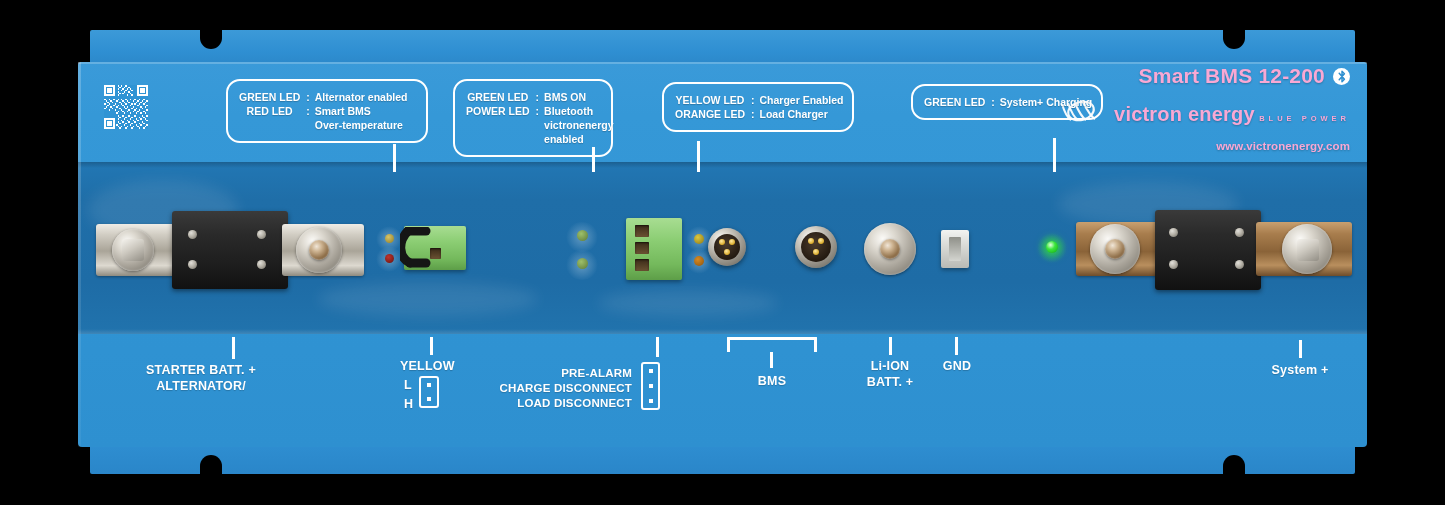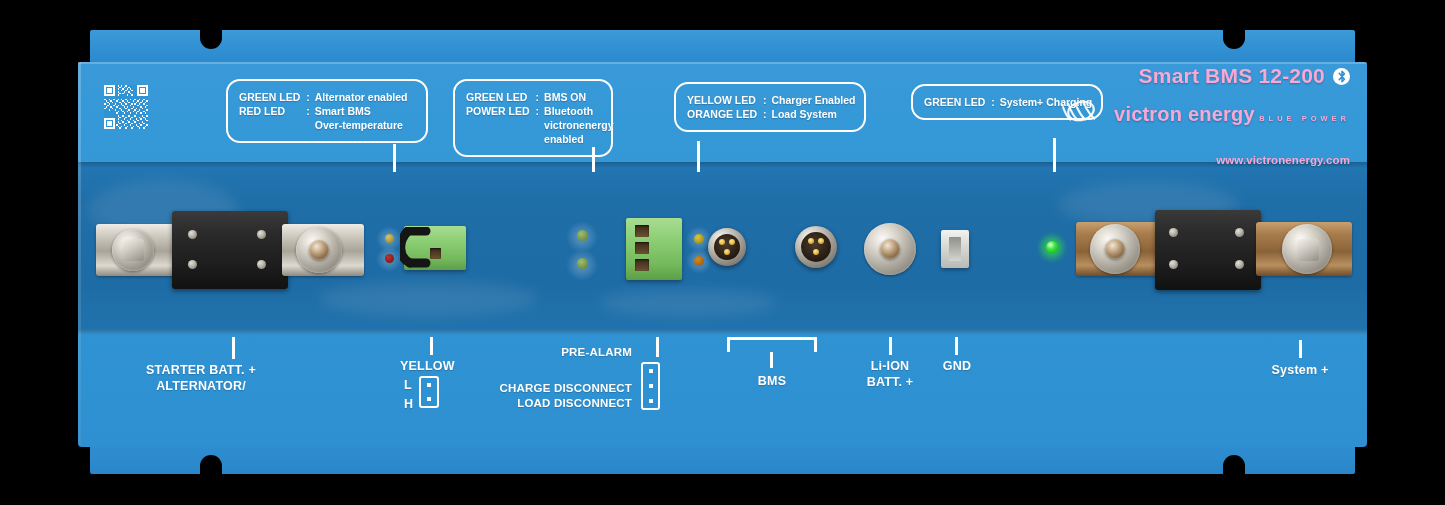--- a/index.html
+++ b/index.html
@@ -79,32 +79,32 @@
     display: flex; align-items: center; justify-content: flex-end; gap: 8px;
   }
   .bt-badge {
     display:inline-flex; align-items:center; justify-content:center;
     width: 17px; height: 17px; border-radius: 50%; background:#fff; color:#2e8fd0;
     font-size: 12px; font-weight: bold; line-height: 1;
   }
   .vic-row { display:flex; align-items:center; justify-content:flex-end; gap:9px; margin-top: 10px; }
   .vic-name { font-size: 20px; font-weight: bold; letter-spacing:.2px; }
   .vic-sub { font-size: 7.5px; letter-spacing: 4px; font-weight: bold; margin-top: 3px; text-align:right; }
-  .url { font-size: 11.5px; font-weight: bold; margin-top: 24px; letter-spacing:.1px; }
+  .url { font-size: 11.5px; font-weight: bold; margin-top: 10px; letter-spacing:.1px; }
 
   
   .callout {
     position: absolute; border: 2.5px solid #fff; border-radius: 14px;
     color: #fff; font-size: 10.5px; font-weight: bold; line-height: 14px;
     padding: 9px 11px; text-shadow: 0 1px 1px rgba(0,0,0,.22);
     background: transparent;
   }
   .callout table { border-collapse: collapse; }
   .callout td { padding: 0; vertical-align: top; white-space: nowrap; }
-  .c-key { padding-right: 6px !important; }
+  .c-key { padding-right: 6px !important; text-align: center; }
   .c-colon { padding-right: 5px !important; }
   .leader {
     position: absolute; width: 2.5px; background: #fff;
   }
 
   
   .busbar {
     position: absolute; border-radius: 3px;
   }
   .bb-silver {
@@ -460,32 +460,32 @@
       <tr>
         <td class="c-key"></td>
         <td class="c-colon"></td>
         <td>enabled</td>
       </tr>
     </tbody>
       </table>
   </div>
   <div class="leader" style="left:592px; top:147px; height:25px;"></div>
 
-  <div class="callout" style="left:662px; top:82px; width:192px;margin-left:12px;">
+  <div class="callout" style="left:662px; top:82px; width:192px;">
     <table>
       <tbody>
           <tr>
         <td class="c-key">YELLOW LED</td>
         <td class="c-colon">:</td>
         <td>Charger Enabled</td>
       </tr>
       <tr>
         <td class="c-key">ORANGE LED</td>
         <td class="c-colon">:</td>
-        <td>Load System</td>
+        <td>Load Charger</td>
       </tr>
     </tbody>
       </table>
   </div>
   <div class="leader" style="left:697px; top:141px; height:31px;"></div>
 
   <div class="callout" style="left:911px; top:84px; width:192px;">
     <table>
       <tbody>
           <tr>
@@ -594,21 +594,21 @@
   <div class="tick" style="left:430px; top:337px; width:3px; height:18px;"></div>
   <div class="lbl" style="left:400px; top:358px;">YELLOW</div>
   <div class="lbl" style="left:404px; top:377px;">L</div>
   <div class="lbl" style="left:404px; top:396px;">H</div>
   <div class="pinbox" style="left:419px; top:376px; width:20px; height:32px;">
     <i></i>
     <i></i>
   </div>
 
   <div class="tick" style="left:656px; top:337px; width:3px; height:20px;"></div>
-  <div class="lbl sm" style="left:440px; top:345px; width:192px; text-align:right;">PRE-ALARM</div>
+  <div class="lbl sm" style="left:440px; top:366px; width:192px; text-align:right;">PRE-ALARM</div>
   <div class="lbl sm" style="left:440px; top:381px; width:192px; text-align:right;">CHARGE DISCONNECT</div>
   <div class="lbl sm" style="left:440px; top:396px; width:192px; text-align:right;">LOAD DISCONNECT</div>
   <div class="pinbox" style="left:641px; top:362px; width:19px; height:48px;">
     <i></i>
     <i></i>
     <i></i>
   </div>
 
   <div class="bracket" style="left:727px; top:337px; width:90px; height:15px;"></div>
   <div class="tick" style="left:770px; top:352px; width:3px; height:16px;"></div>

